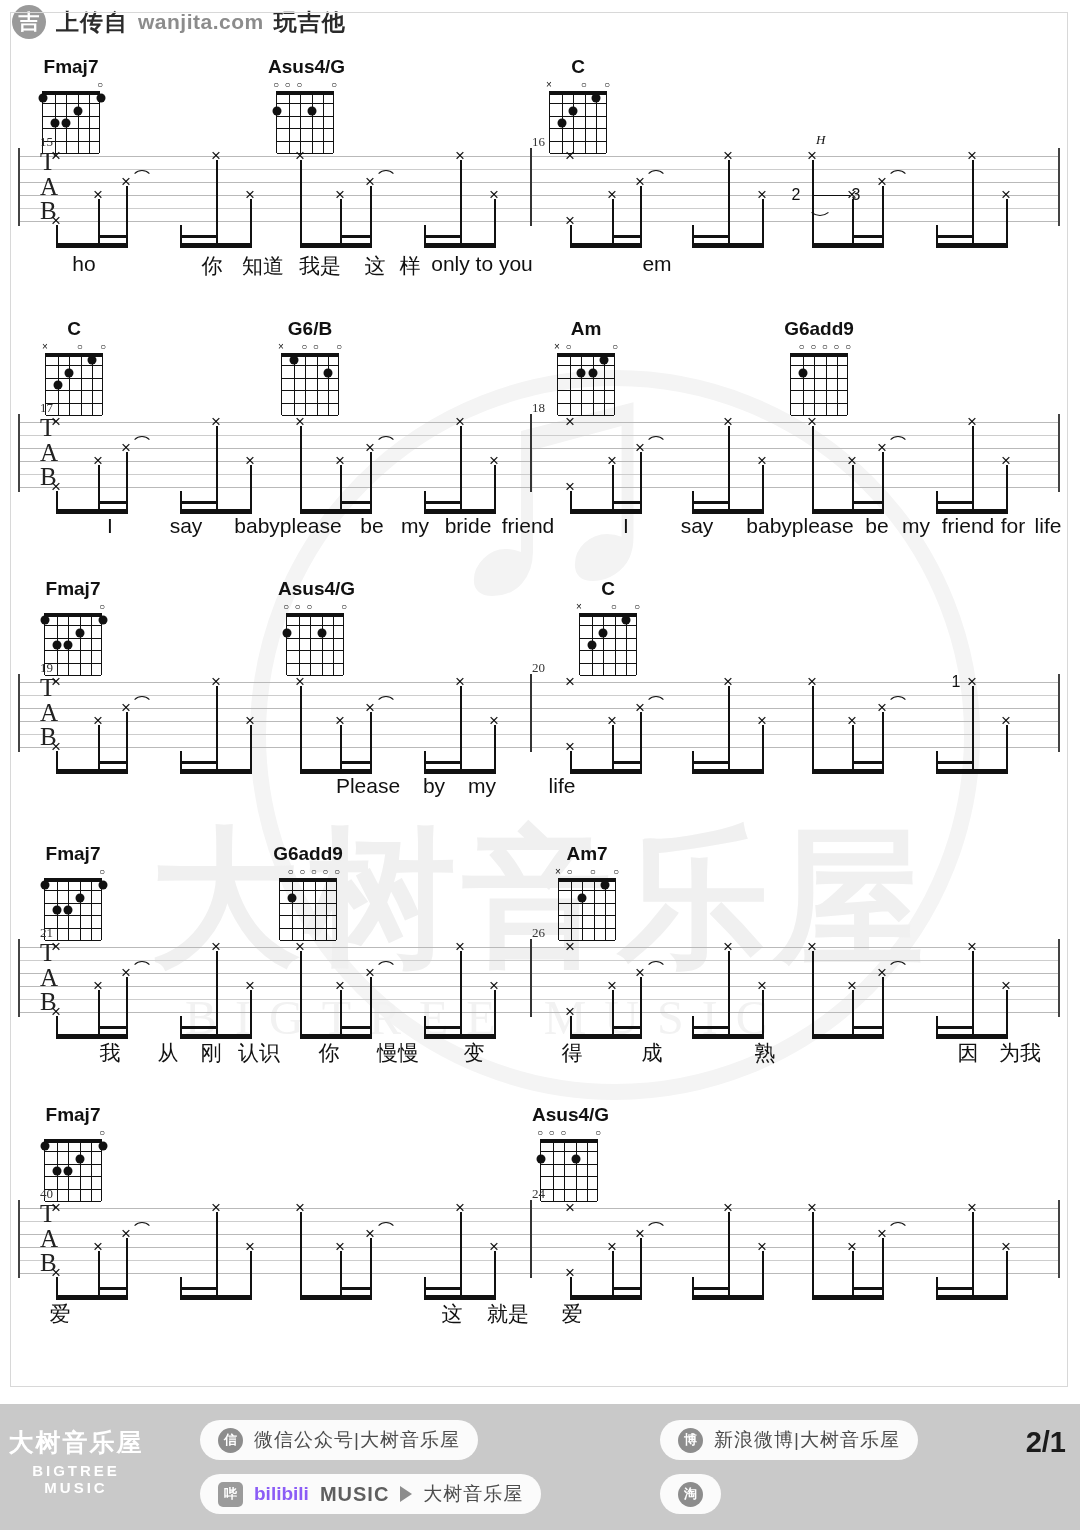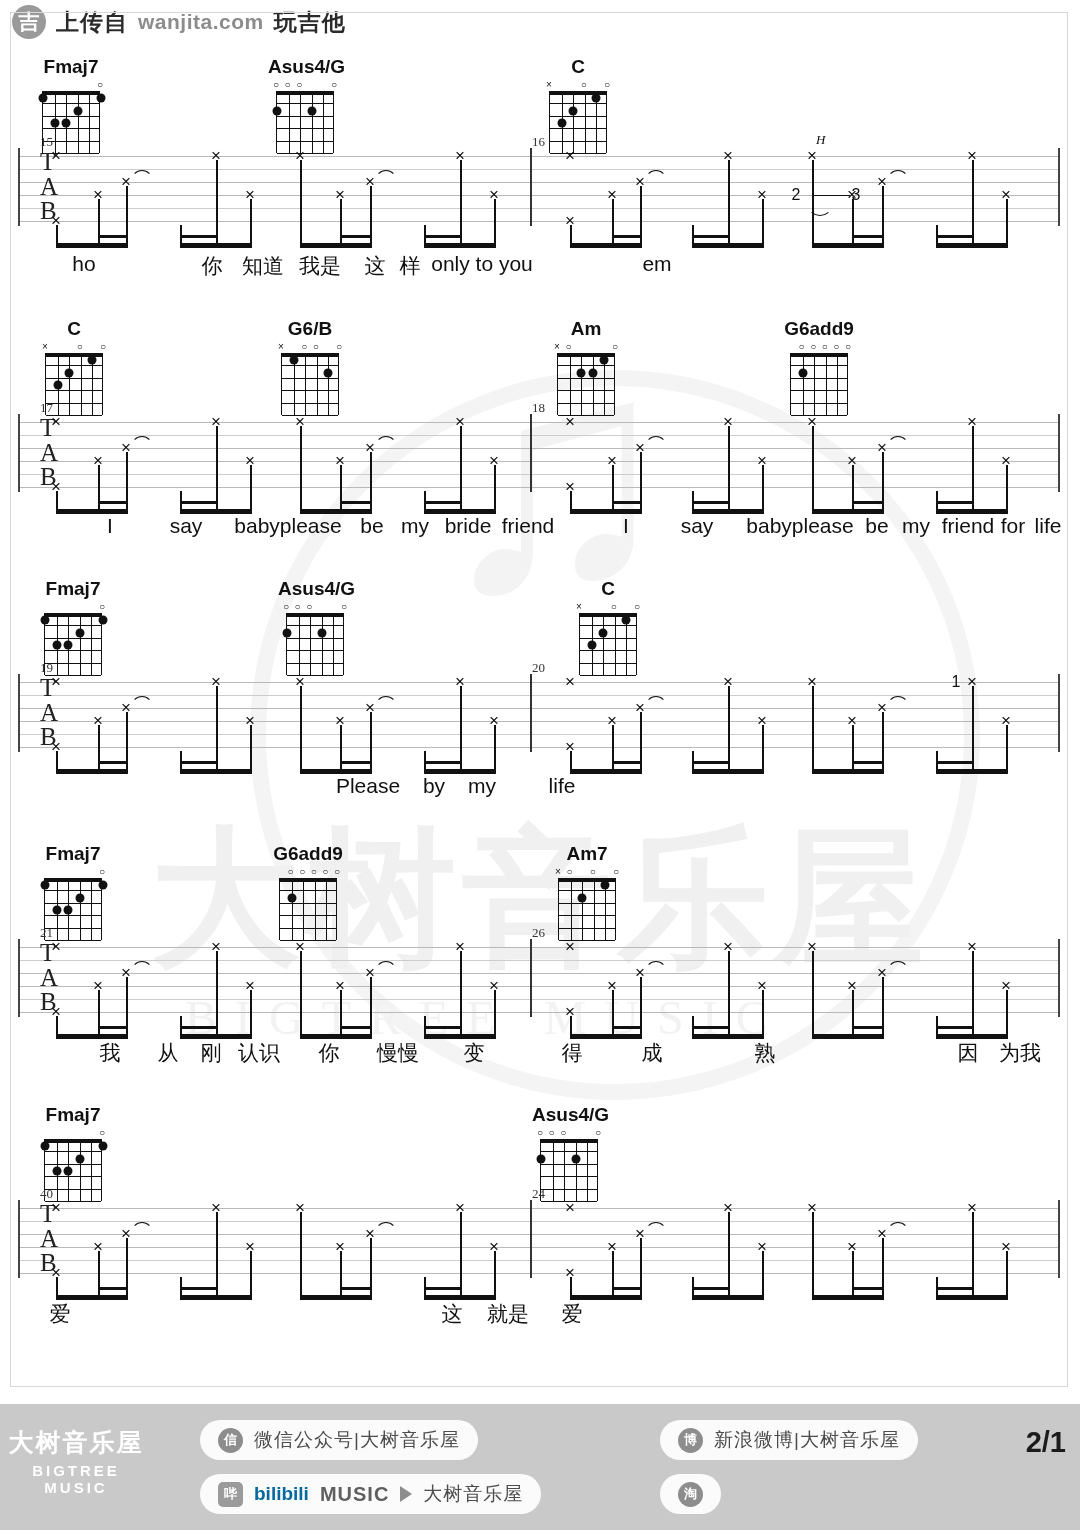--- a/index.html
+++ b/index.html
@@ -154,21 +154,21 @@
     position:absolute;height:40px;border-radius:20px;background:#fbfbfb;
     display:flex;align-items:center;padding:0 18px;gap:11px;
   }
   .pill-label{font-size:19px;color:#4d4d4d;letter-spacing:1px;white-space:nowrap;}
   .pill-icon{
     width:25px;height:25px;flex:0 0 25px;border-radius:50%;
     background:#8d8d8d;display:flex;align-items:center;justify-content:center;
     color:#fff;font-size:13px;font-weight:bold;
   }
   .pill-icon.sq{border-radius:5px;background:#9b9b9b;}
-  .brand-bili{font-size:19px;font-weight:bold;color:#0369a1;letter-spacing:0;}
+  .brand-bili{font-size:19px;font-weight:bold;color:#8b5cf6;letter-spacing:0;}
   .brand-youku{font-size:20px;font-weight:bold;color:#5f5f5f;letter-spacing:1px;}
   .tri{
     width:0;height:0;border-left:12px solid #8d8d8d;
     border-top:8px solid transparent;border-bottom:8px solid transparent;
   }
   #pagenum{
     position:absolute;right:14px;top:22px;
     font-size:29px;font-weight:bold;color:#1b1b1b;
   }
 </style>

